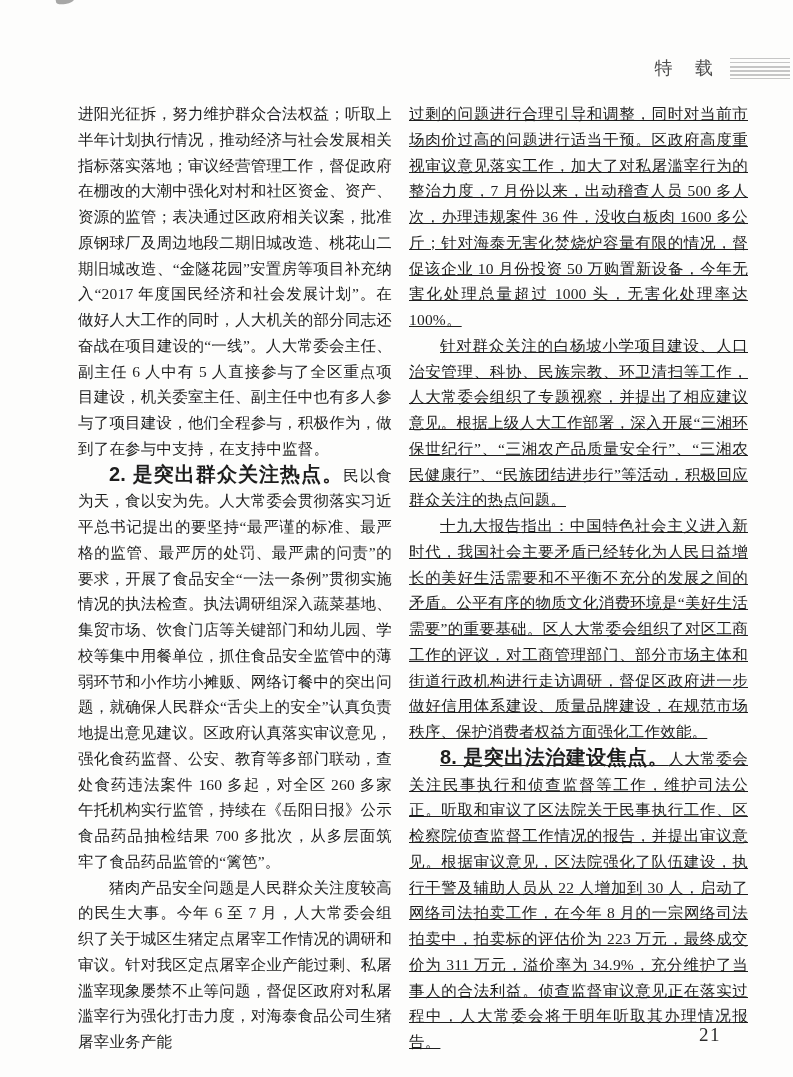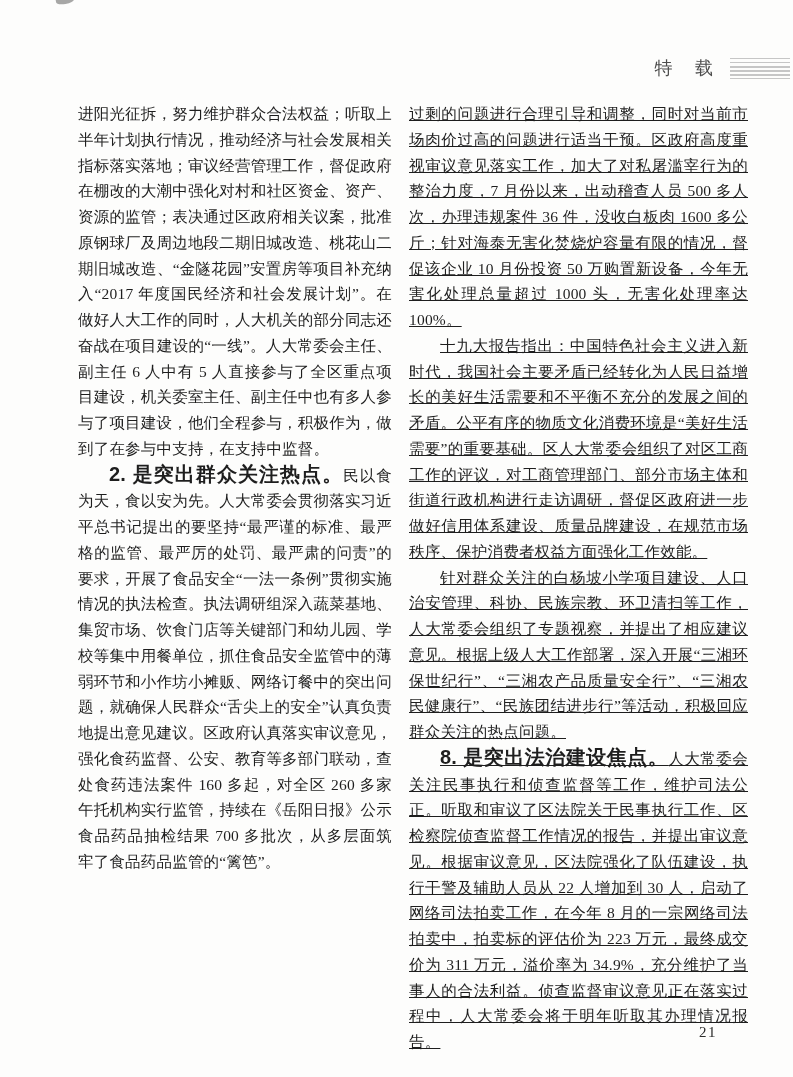--- a/index.html
+++ b/index.html
@@ -43,38 +43,39 @@
   .column-left  { left: 78px;  width: 314px; }
   .column-right { left: 409px; width: 339px; text-decoration: underline; }
   p.indent { text-indent: 2em; }
   .lead {
     font-weight: bold;
     font-family: "Liberation Sans", "DejaVu Sans", sans-serif;
     font-size: 20px;
   }
   .page-number {
     position: absolute; left: 699px; top: 1024px;
-    font-size: 15px; color: #2b2b2b; letter-spacing: 1.5px;
+    font-size: 19px; color: #2b2b2b; letter-spacing: 1.5px;
   }
 </style>
 </head>
 <body>
 
 <div class="scan-artifact"></div>
 
 <header class="page-header">
   <span class="header-title">特 载</span>
   <span class="header-stripes"></span>
 </header>
 
 <section class="column column-left">
   <p class="para">进阳光征拆，努力维护群众合法权益；听取上半年计划执行情况，推动经济与社会发展相关指标落实落地；审议经营管理工作，督促政府在棚改的大潮中强化对村和社区资金、资产、资源的监管；表决通过区政府相关议案，批准原钢球厂及周边地段二期旧城改造、桃花山二期旧城改造、“金隧花园”安置房等项目补充纳入“2017 年度国民经济和社会发展计划”。在做好人大工作的同时，人大机关的部分同志还奋战在项目建设的“一线”。人大常委会主任、副主任 6 人中有 5 人直接参与了全区重点项目建设，机关委室主任、副主任中也有多人参与了项目建设，他们全程参与，积极作为，做到了在参与中支持，在支持中监督。</p>
   <p class="para indent"><span class="lead">2. 是突出群众关注热点。</span><span>民以食为天，食以安为先。人大常委会贯彻落实习近平总书记提出的要坚持“最严谨的标准、最严格的监管、最严厉的处罚、最严肃的问责”的要求，开展了食品安全“一法一条例”贯彻实施情况的执法检查。执法调研组深入蔬菜基地、集贸市场、饮食门店等关键部门和幼儿园、学校等集中用餐单位，抓住食品安全监管中的薄弱环节和小作坊小摊贩、网络订餐中的突出问题，就确保人民群众“舌尖上的安全”认真负责地提出意见建议。区政府认真落实审议意见，强化食药监督、公安、教育等多部门联动，查处食药违法案件 160 多起，对全区 260 多家午托机构实行监管，持续在《岳阳日报》公示食品药品抽检结果 700 多批次，从多层面筑牢了食品药品监管的“篱笆”。</span></p>
+  <p class="para indent">猪肉产品安全问题是人民群众关注度较高的民生大事。今年 6 至 7 月，人大常委会组织了关于城区生猪定点屠宰工作情况的调研和审议。针对我区定点屠宰企业产能过剩、私屠滥宰现象屡禁不止等问题，督促区政府对私屠滥宰行为强化打击力度，对海泰食品公司生猪屠宰业务产能</p>
 </section>
 
 <section class="column column-right">
   <p class="para">过剩的问题进行合理引导和调整，同时对当前市场肉价过高的问题进行适当干预。区政府高度重视审议意见落实工作，加大了对私屠滥宰行为的整治力度，7 月份以来，出动稽查人员 500 多人次，办理违规案件 36 件，没收白板肉 1600 多公斤；针对海泰无害化焚烧炉容量有限的情况，督促该企业 10 月份投资 50 万购置新设备，今年无害化处理总量超过 1000 头，无害化处理率达 100%。</p>
+  <p class="para indent">针对群众关注的白杨坡小学项目建设、人口治安管理、科协、民族宗教、环卫清扫等工作，人大常委会组织了专题视察，并提出了相应建议意见。根据上级人大工作部署，深入开展“三湘环保世纪行”、“三湘农产品质量安全行”、“三湘农民健康行”、“民族团结进步行”等活动，积极回应群众关注的热点问题。</p>
   <p class="para indent">十九大报告指出：中国特色社会主义进入新时代，我国社会主要矛盾已经转化为人民日益增长的美好生活需要和不平衡不充分的发展之间的矛盾。公平有序的物质文化消费环境是“美好生活需要”的重要基础。区人大常委会组织了对区工商工作的评议，对工商管理部门、部分市场主体和街道行政机构进行走访调研，督促区政府进一步做好信用体系建设、质量品牌建设，在规范市场秩序、保护消费者权益方面强化工作效能。</p>
-  <p class="para indent">针对群众关注的白杨坡小学项目建设、人口治安管理、科协、民族宗教、环卫清扫等工作，人大常委会组织了专题视察，并提出了相应建议意见。根据上级人大工作部署，深入开展“三湘环保世纪行”、“三湘农产品质量安全行”、“三湘农民健康行”、“民族团结进步行”等活动，积极回应群众关注的热点问题。</p>
   <p class="para indent"><span class="lead">8. 是突出法治建设焦点。</span><span>人大常委会关注民事执行和侦查监督等工作，维护司法公正。听取和审议了区法院关于民事执行工作、区检察院侦查监督工作情况的报告，并提出审议意见。根据审议意见，区法院强化了队伍建设，执行干警及辅助人员从 22 人增加到 30 人，启动了网络司法拍卖工作，在今年 8 月的一宗网络司法拍卖中，拍卖标的评估价为 223 万元，最终成交价为 311 万元，溢价率为 34.9%，充分维护了当事人的合法利益。侦查监督审议意见正在落实过程中，人大常委会将于明年听取其办理情况报告。</span></p>
 </section>
 
 <div class="page-number">21</div>
 
 </body></html>

